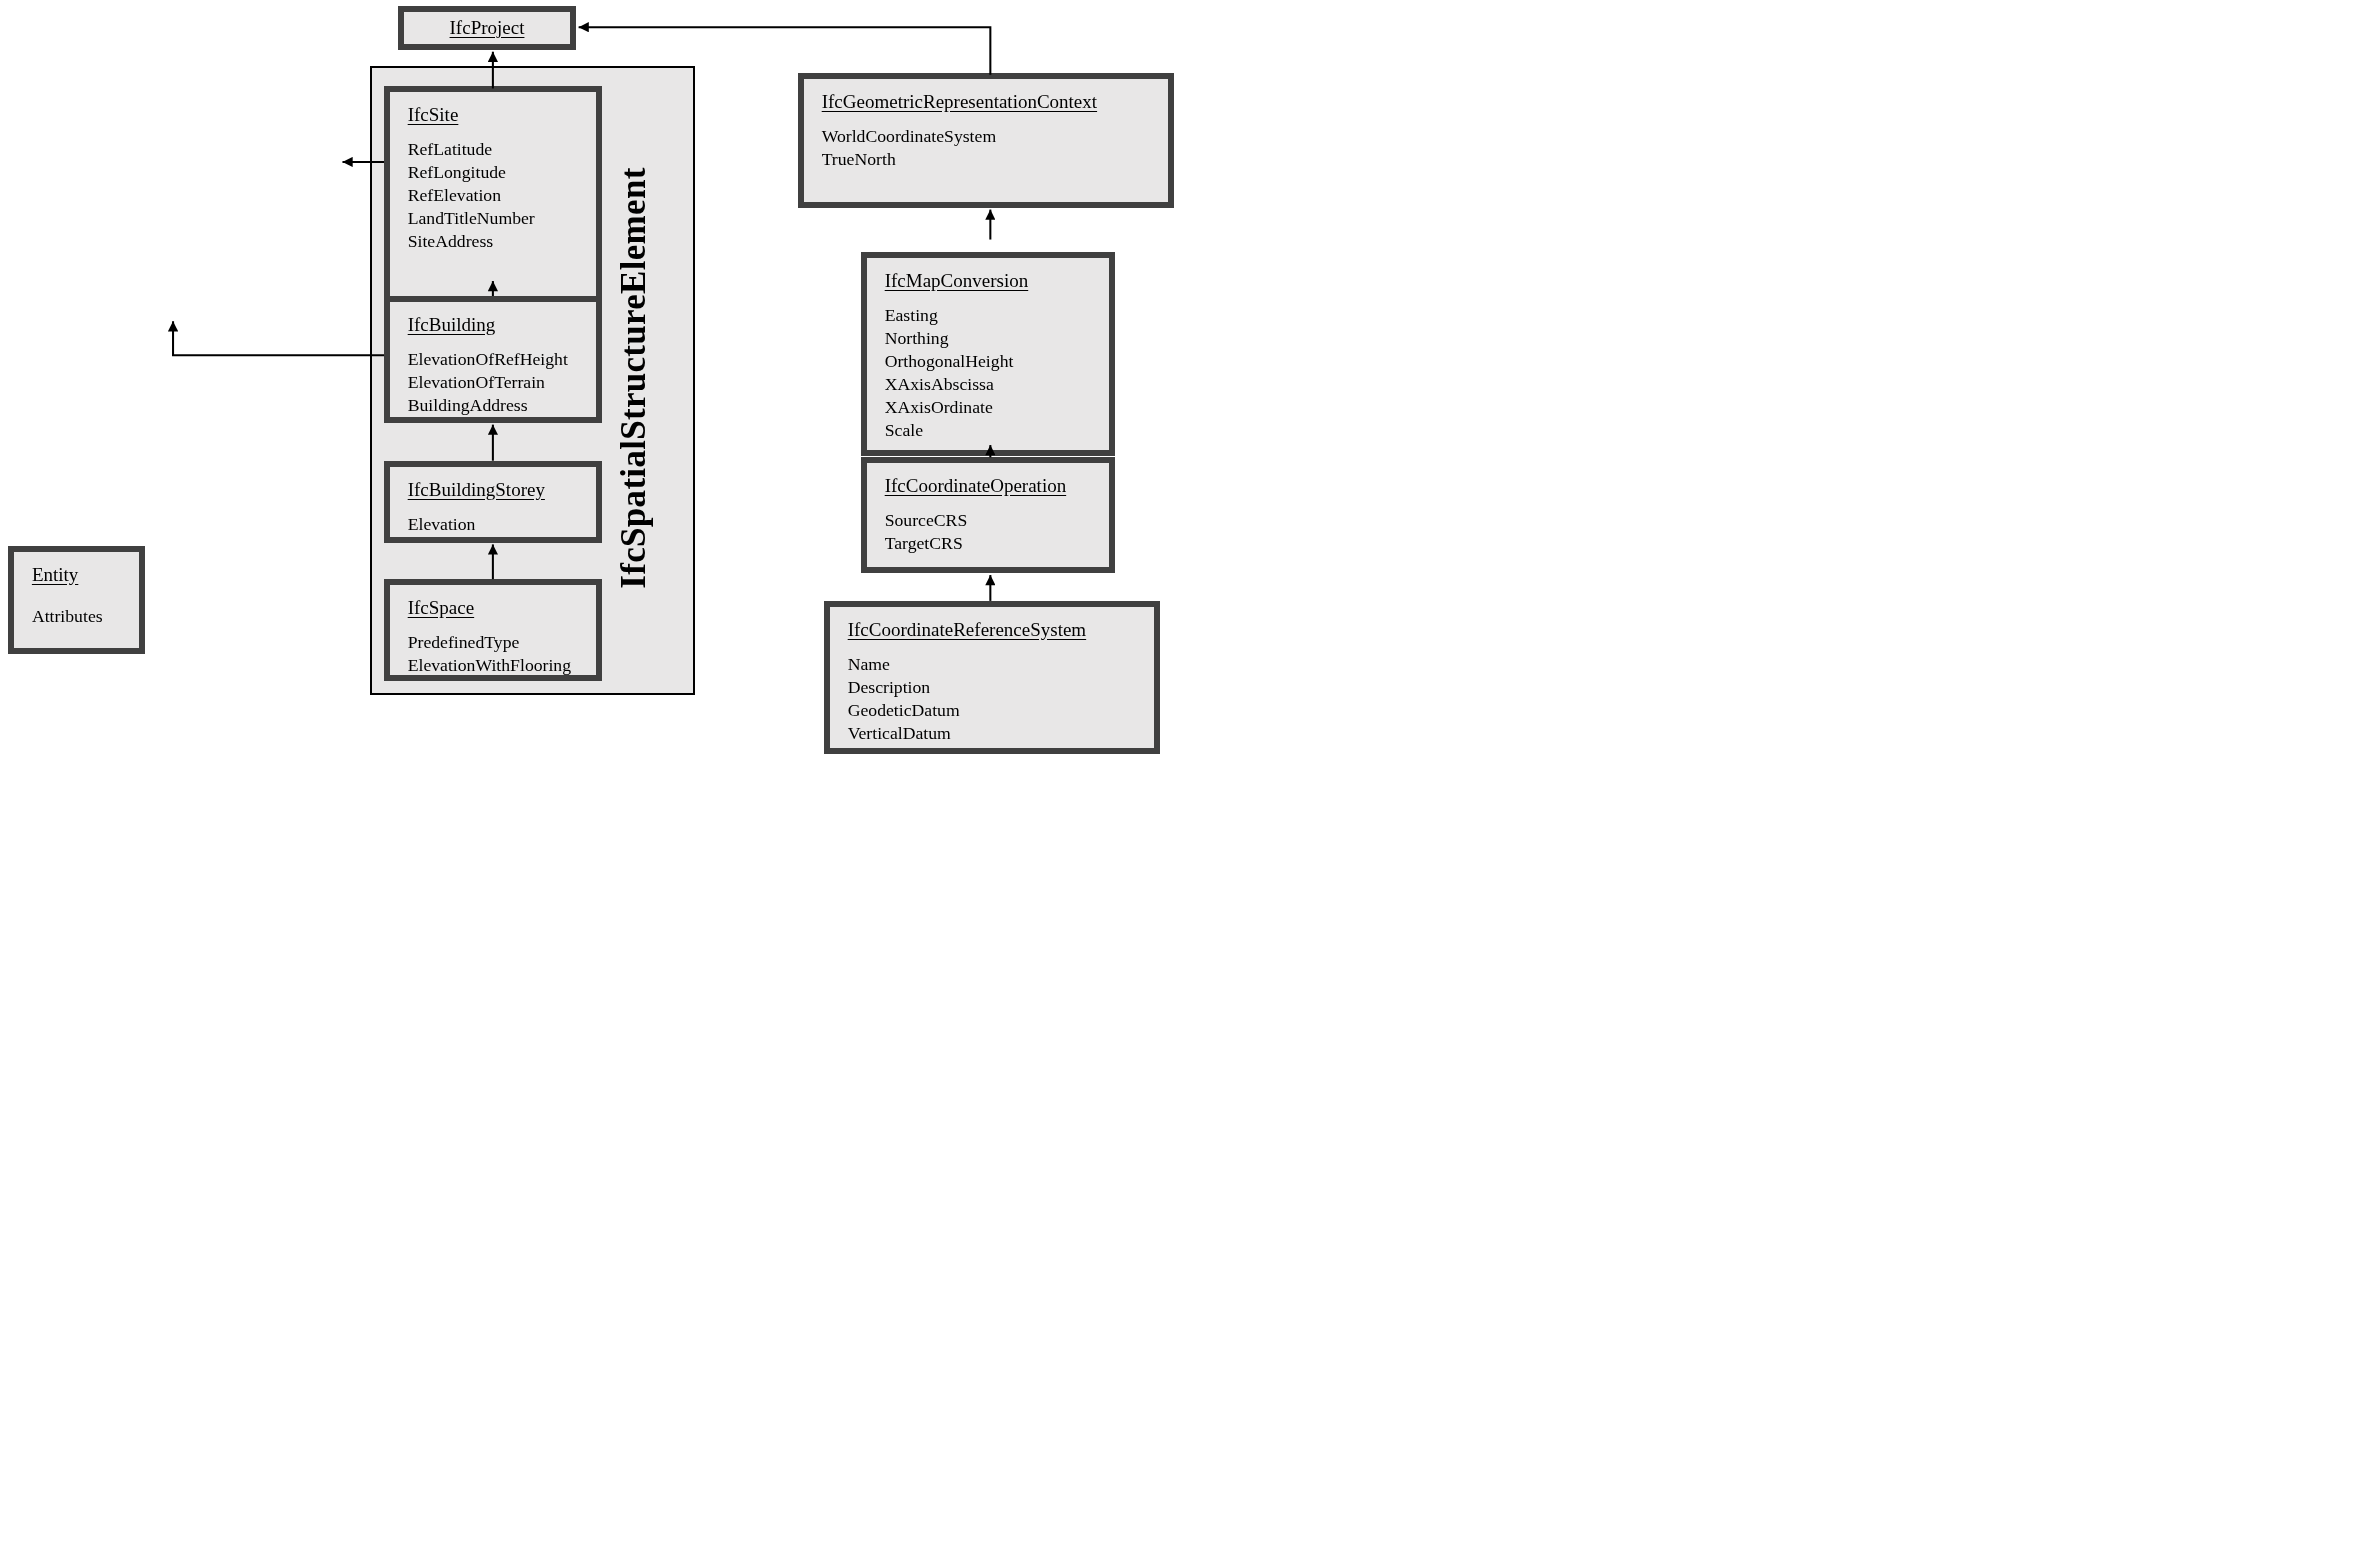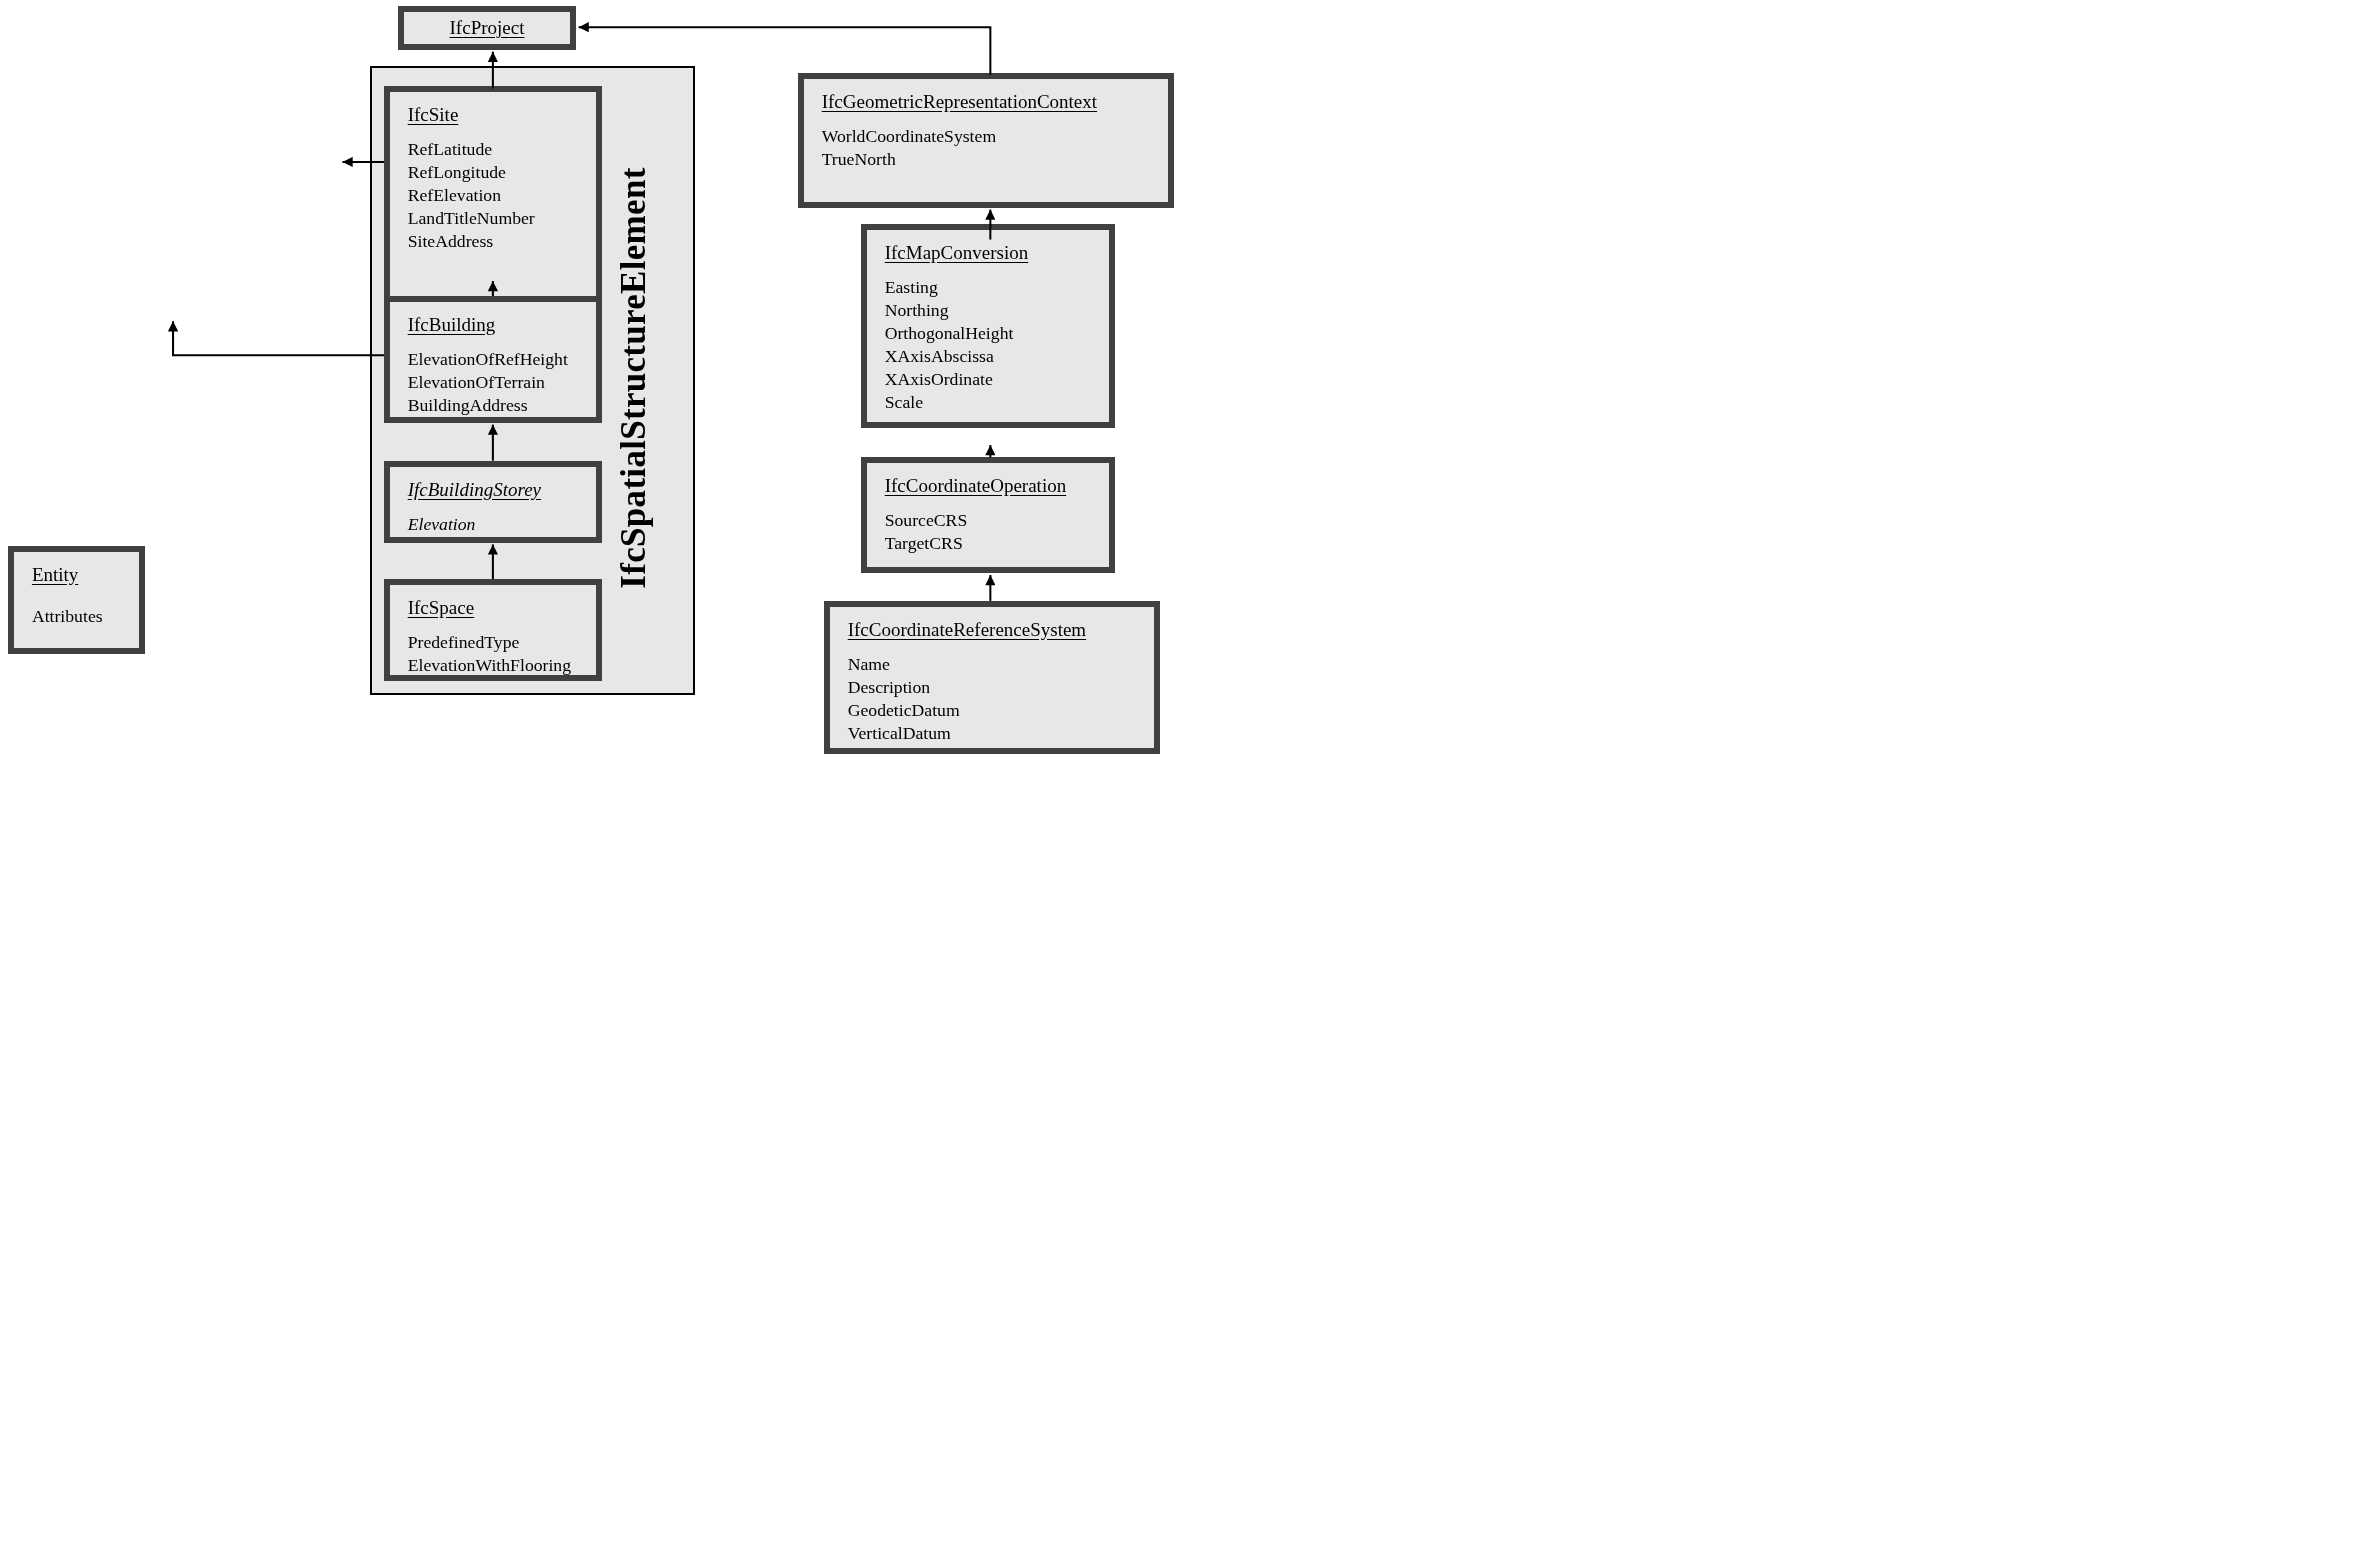--- a/index.html
+++ b/index.html
@@ -55,26 +55,26 @@
     letter-spacing: 0.3px;
   }
 
   
   #box-ifcproject        { left: 398px;  top: 6.1px;    width: 178px; height: 44px;
                            display: flex; align-items: center; justify-content: center; padding: 0; }
   #box-ifcproject .title { margin: 0; }
   #box-postaladdress     { left: 8.2px;   top: 37px;   width: 331px; height: 281px; padding-top: 12.3px; }
   #box-ifcsite           { left: 384px;  top: 86px;  width: 218px; height: 242px; }
   #box-ifcbuilding       { left: 384px;  top: 296px;  width: 218px; height: 127px; }
-  #box-ifcbuildingstorey { left: 384px;  top: 461px;  width: 218px; height: 82px; font-style: italic; }
+  #box-ifcbuildingstorey { left: 384px;  top: 461px;  width: 218px; height: 82px; }
   #box-ifcspace          { left: 384px;  top: 579px;  width: 218px; height: 102px; }
   #box-legend            { left: 8.2px;   top: 546px;  width: 137px; height: 108px; }
   #box-legend .attrs     { margin-top: 17.7px; }
   #box-geomctx           { left: 798px; top: 73px;  width: 376px; height: 135px; }
-  #box-mapconv           { left: 861px; top: 224px;  width: 254px; height: 204px; }
+  #box-mapconv           { left: 861px; top: 252px;  width: 254px; height: 204px; }
   #box-coordop           { left: 861px; top: 457px;  width: 254px; height: 116px; }
   #box-coordref          { left: 824px; top: 601px;  width: 336px; height: 153px; }
 
   .caption {
     position: absolute;
     left: 82px; top: 757px;
     width: 953px;
     text-align: center;
     font-size: 18.4px;
     white-space: nowrap;

